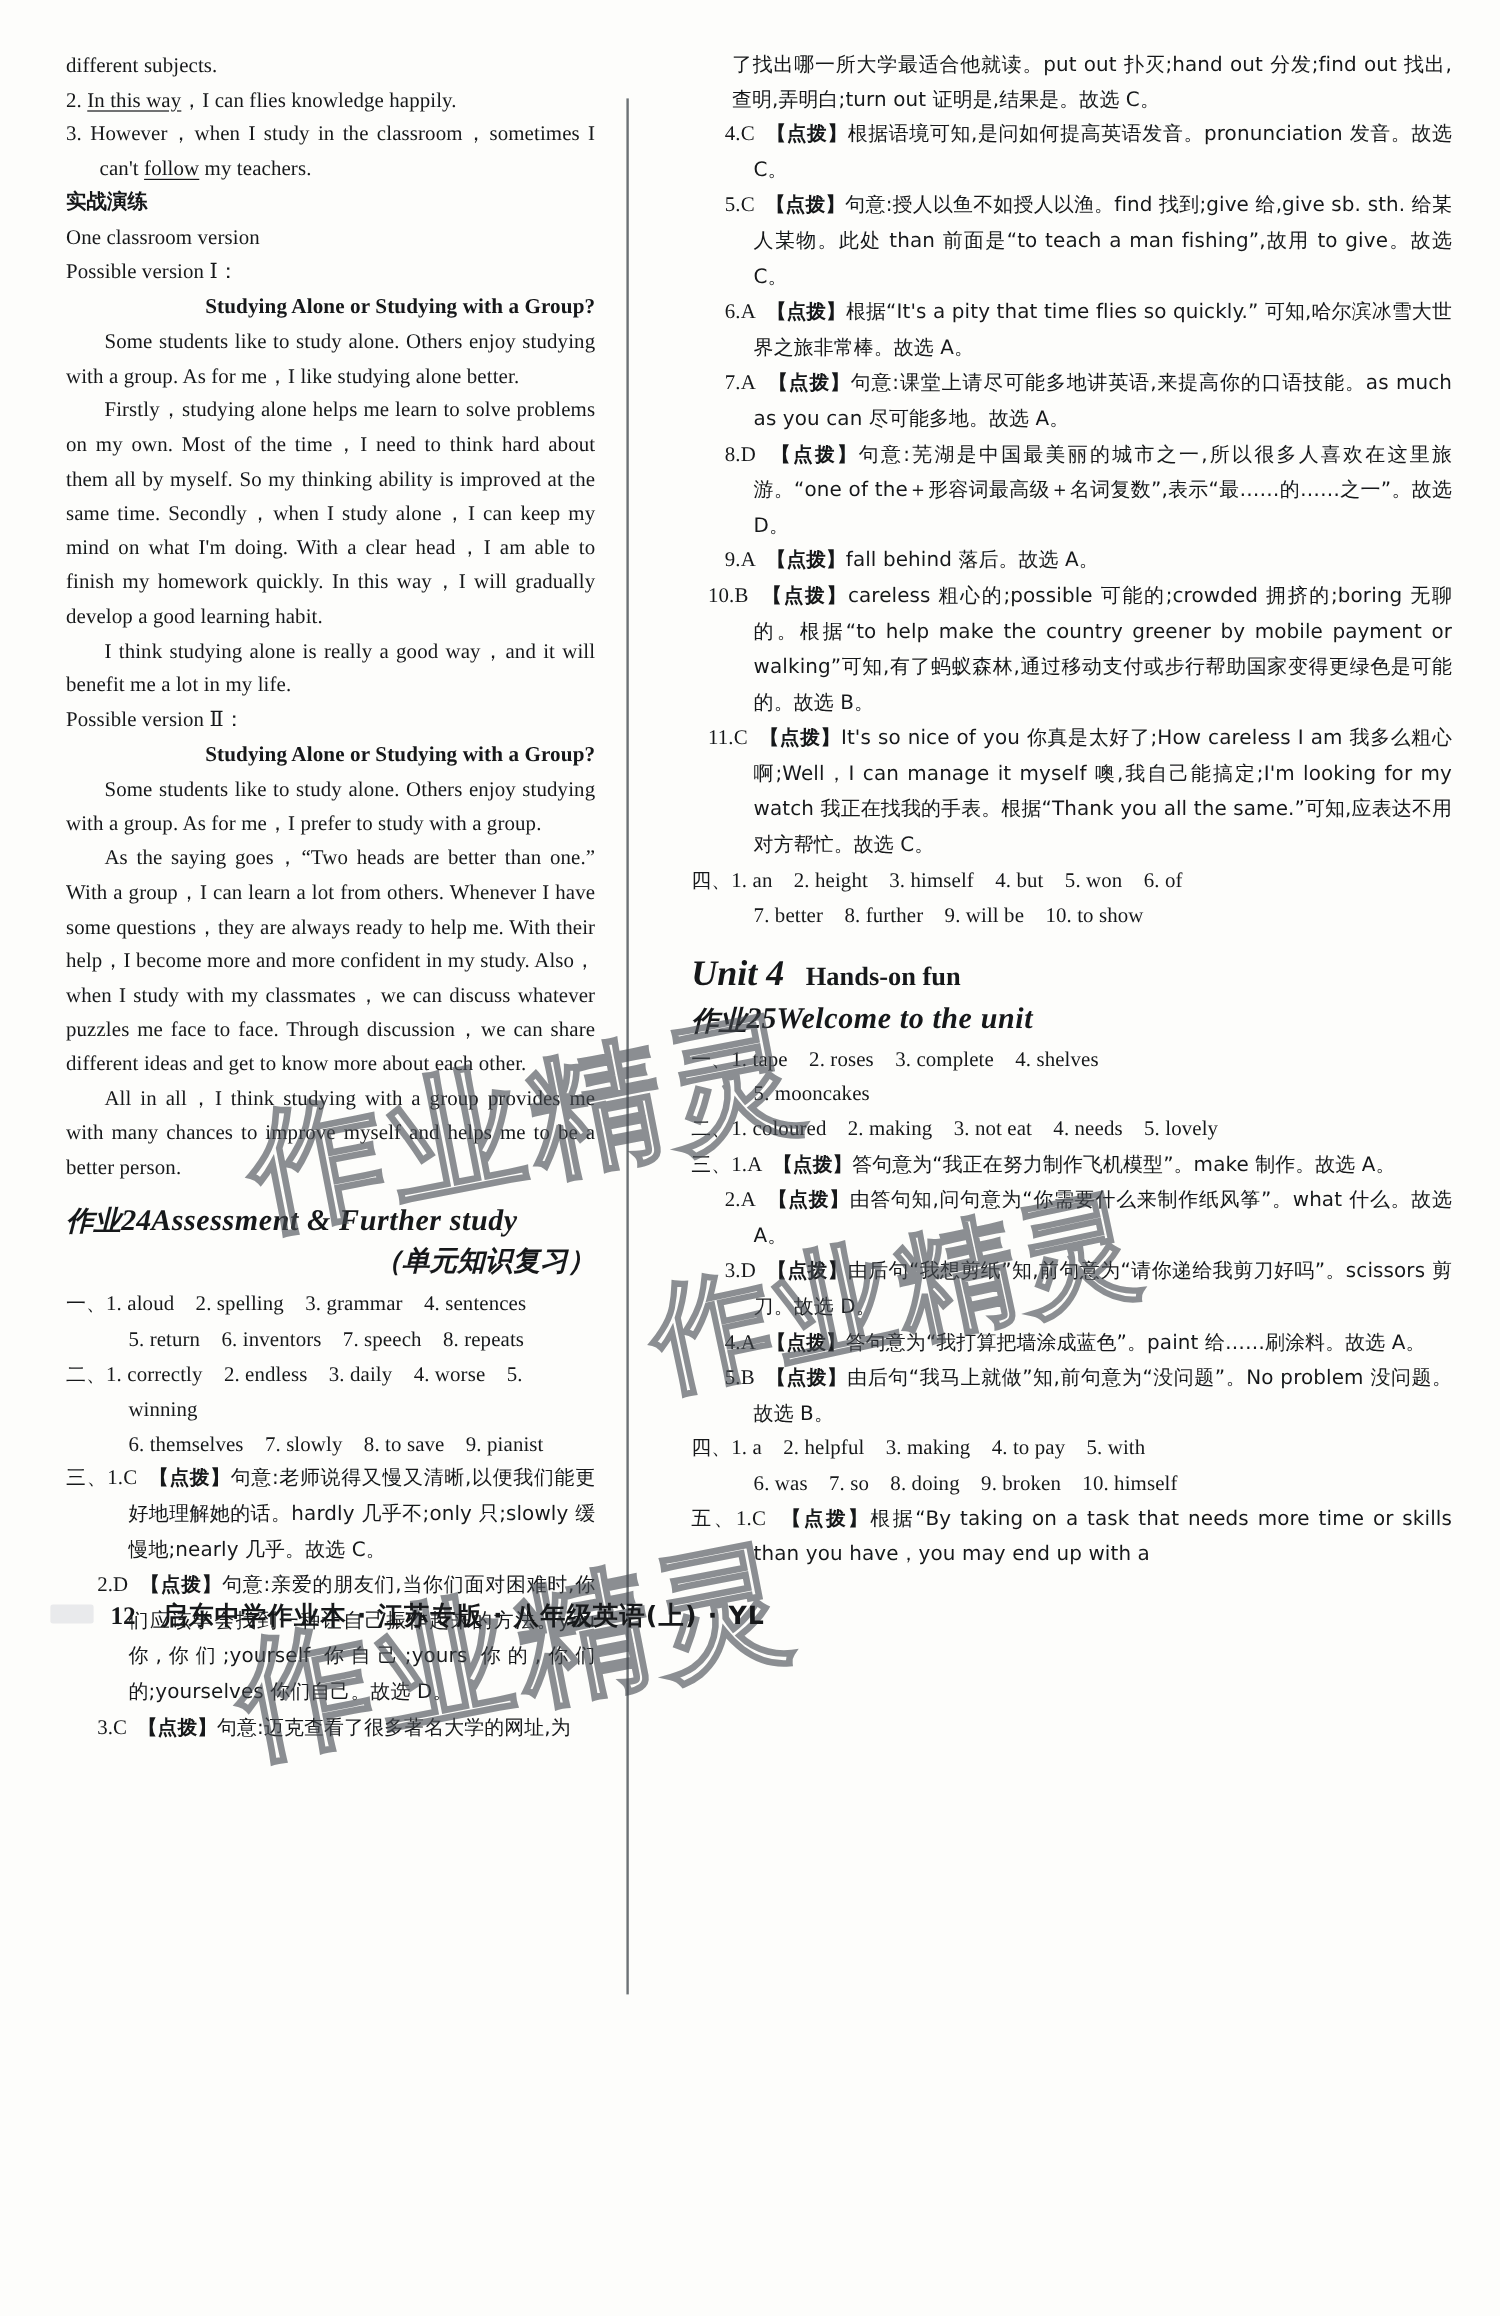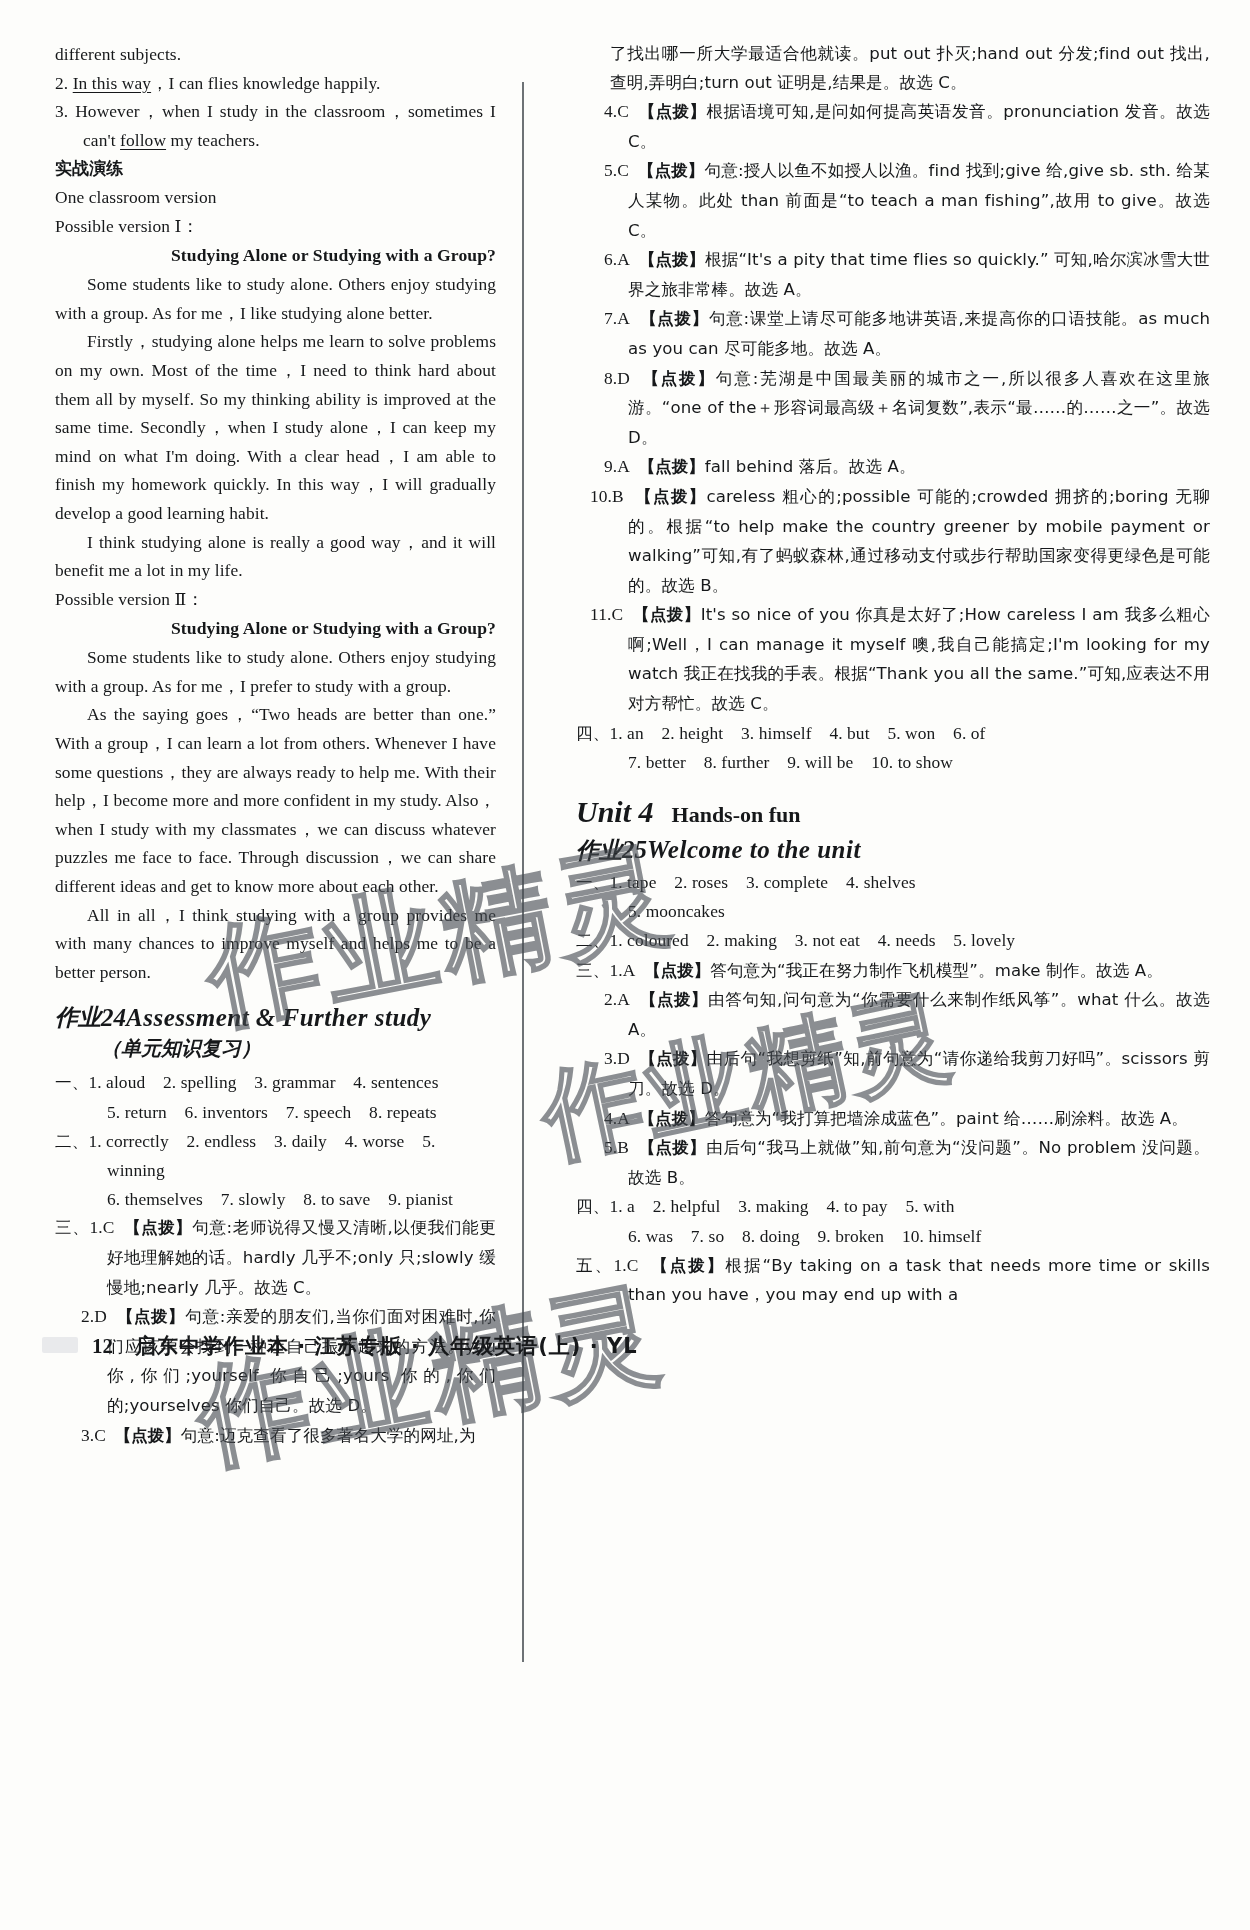--- a/index.html
+++ b/index.html
@@ -74,23 +74,23 @@
   .zuoye .num{
     font-family:"Liberation Serif","DejaVu Serif",serif;
     font-weight:bold;font-style:italic;font-size:25px;
   }
   .zuoye .en{
     font-family:"Liberation Serif","DejaVu Serif",serif;
     font-weight:bold;font-style:italic;font-size:25px;
     letter-spacing:.5px;
   }
   .zuoye-sub{
-    text-align:left;
-    font-family:"DejaVu Sans","Liberation Sans",sans-serif;
-    font-weight:bold;font-style:italic;font-size:20px;
+    text-align:right;
+    font-family:"DejaVu Sans","Liberation Sans",sans-serif;
+    font-weight:bold;font-style:italic;font-size:23px;
     margin:0 0 6px 46px;
   }
   .unit-head{
     display:flex;align-items:baseline;gap:18px;
     margin:18px 0 6px 0;
   }
   .unit-head .u1{
     font-family:"Liberation Serif","DejaVu Serif",serif;
     font-weight:bold;font-style:italic;font-size:30px;
   }

